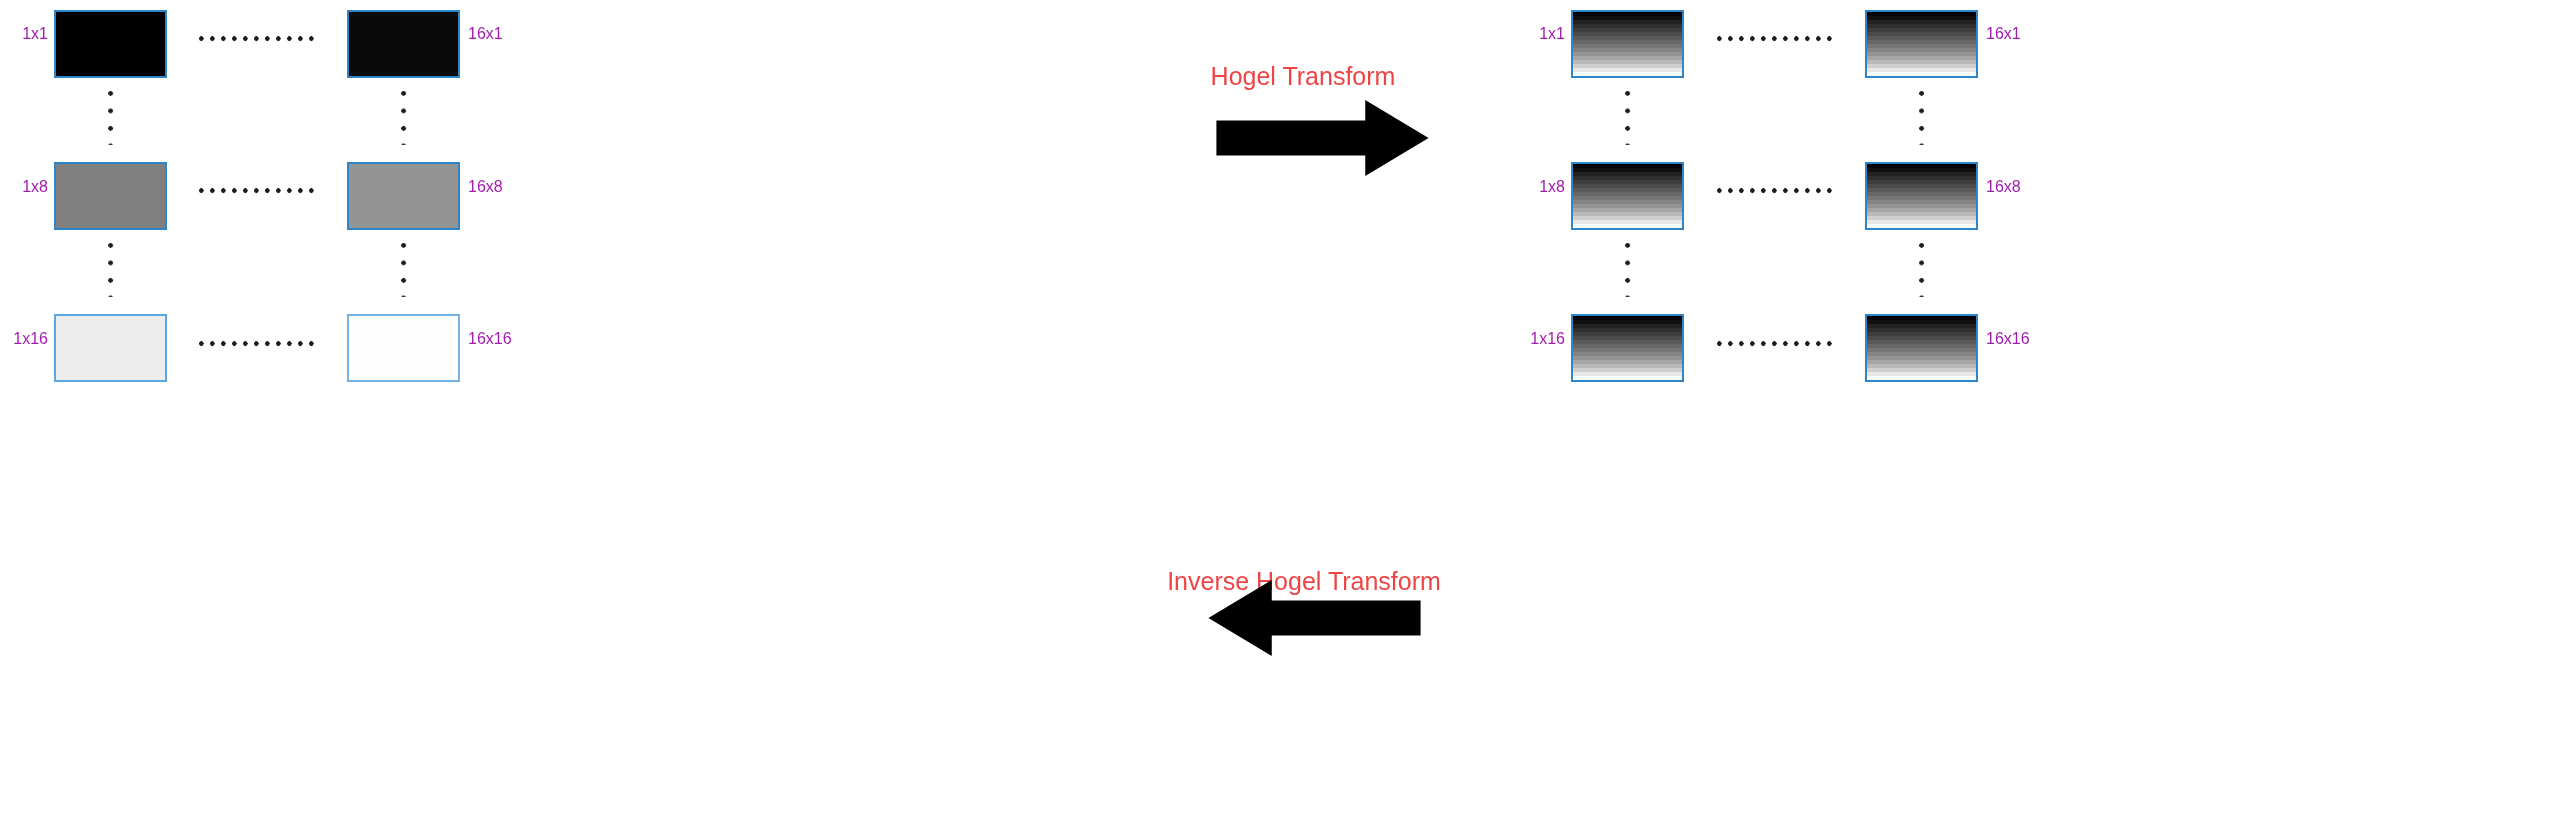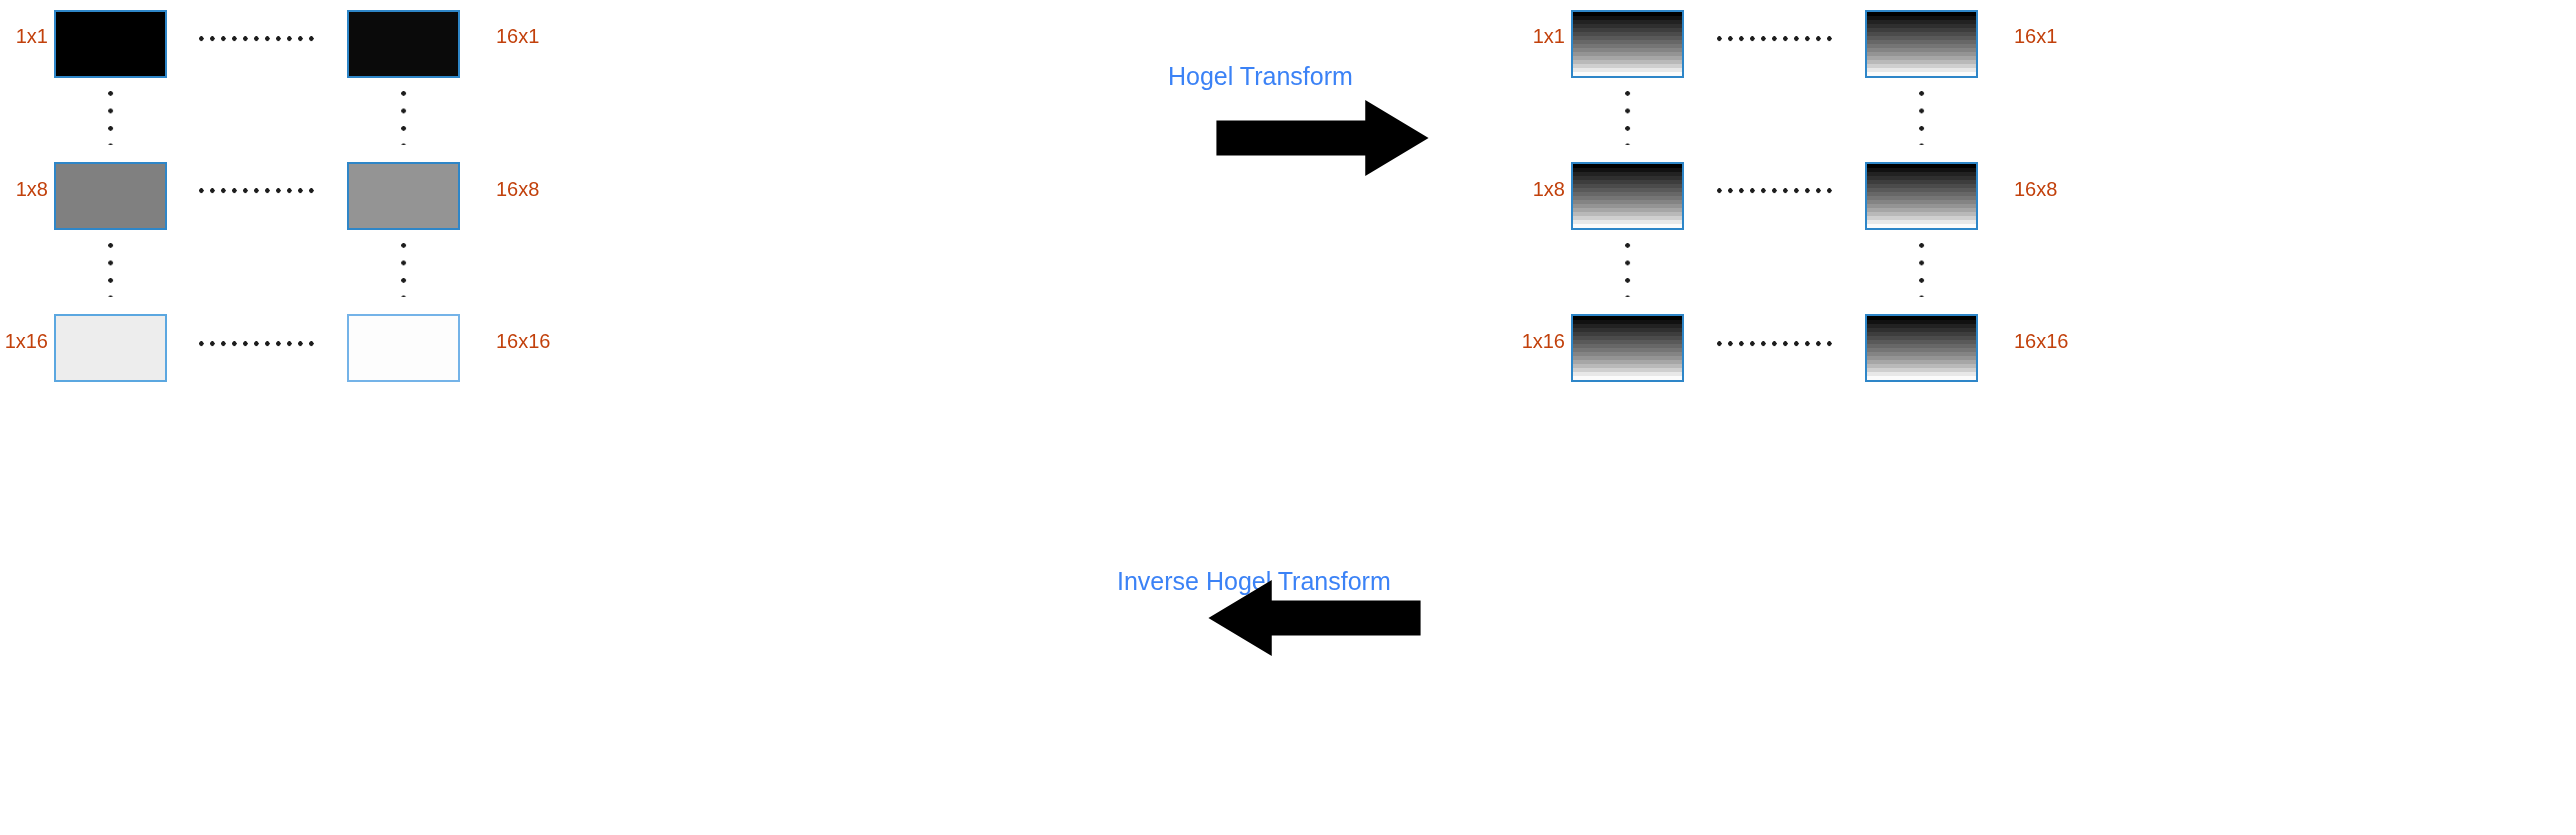--- a/index.html
+++ b/index.html
@@ -52,26 +52,26 @@
       #a6a6a6 68.75%,#a6a6a6 75%,
       #b9b9b9 75%,  #b9b9b9 81.25%,
       #cfcfcf 81.25%,#cfcfcf 87.5%,
       #e8e8e8 87.5%,#e8e8e8 93.75%,
       #fbfbfb 93.75%,#fbfbfb 100%);
   }
 
   
   .tile-label {
     position: absolute;
-    font-size: 20px;
+    font-size: 16px;
     line-height: 1;
-    color: #c2410c;
+    color: #a21caf;
     white-space: nowrap;
   }
-  .tile-label.right-of { text-align: right; margin-left: 28px; }
+  .tile-label.right-of { text-align: right; }
   .tile-label.left-of  { text-align: right; }
 
   
   .dots-h {
     position: absolute;
     height: 5.6px;
     background-image: radial-gradient(circle at 2.4px 2.4px, #1d1d1d 2.1px, rgba(0,0,0,0) 2.4px);
     background-size: 11px 5.6px;
     background-repeat: repeat-x;
   }
@@ -81,22 +81,23 @@
     background-image: radial-gradient(circle at 2.4px 2.4px, #1d1d1d 2.1px, rgba(0,0,0,0) 2.4px);
     background-size: 5.6px 17.5px;
     background-repeat: repeat-y;
   }
 
   
   .transform-label {
     position: absolute;
     font-size: 25px;
     line-height: 1;
-    color: #3b82f6;
+    color: #ef4444;
     white-space: nowrap;
+    text-align: center;
   }
   .arrow {
     position: absolute;
   }
   .arrow svg { display: block; }
 </style>
 </head>
 <body>
 
 <div id="canvas">

